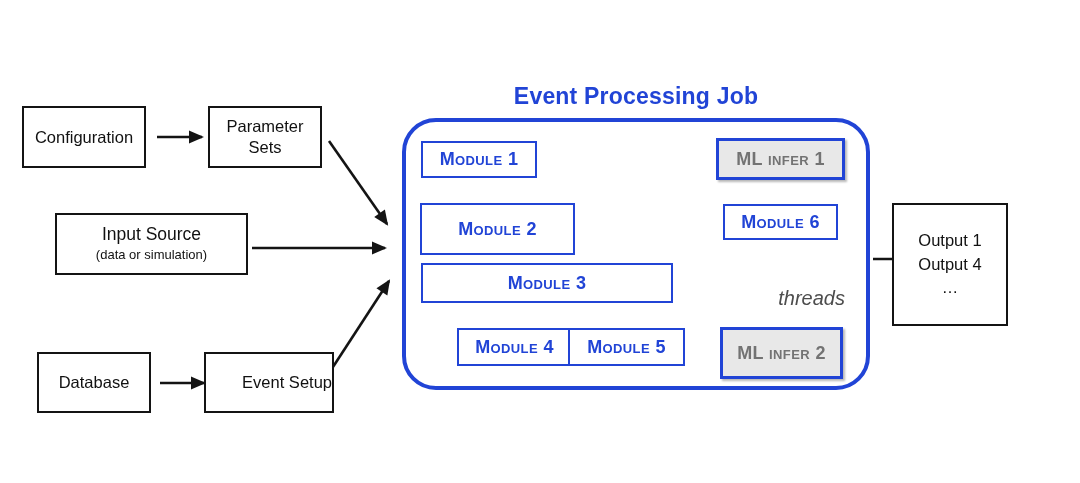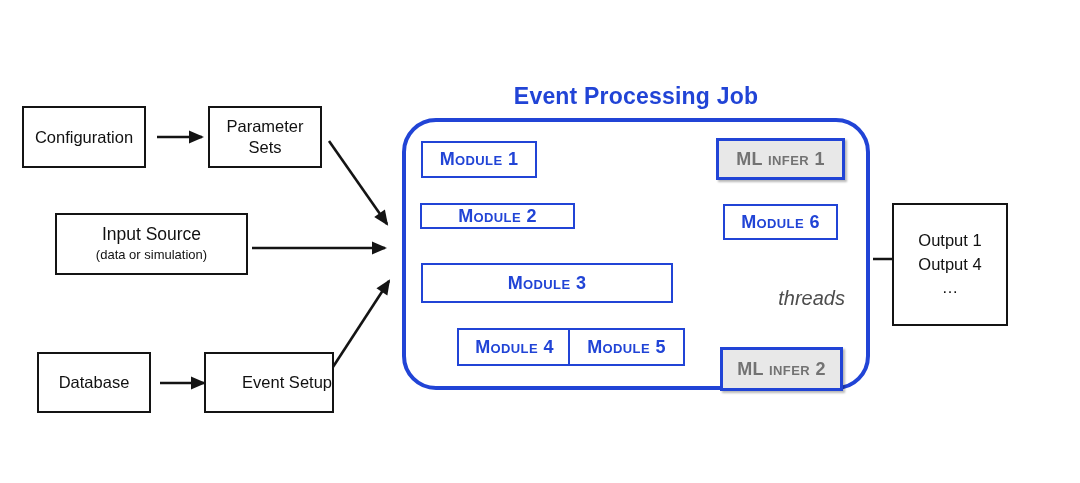--- a/index.html
+++ b/index.html
@@ -127,39 +127,39 @@
 
   <div class="abs jobbox" style="left:402px;top:118px;width:468px;height:272px;"></div>
 
   <div class="abs module" style="left:421px;top:141px;width:116px;height:37px;">
     <span>Module 1</span>
   </div>
   <div class="abs mlbox" style="left:716px;top:138px;width:129px;height:42px;">
     <span>ML infer 1</span>
   </div>
 
-  <div class="abs module" style="left:420px;top:203px;width:155px;height:26px;">
+  <div class="abs module" style="left:420px;top:203px;width:155px;height:52px;">
     <span>Module 2</span>
   </div>
   <div class="abs module" style="left:723px;top:204px;width:115px;height:36px;">
     <span>Module 6</span>
   </div>
 
   <div class="abs module" style="left:421px;top:263px;width:252px;height:40px;">
     <span>Module 3</span>
   </div>
   <div class="abs threads" style="left:745px;top:287px;width:100px;">threads</div>
 
   <div class="abs module" style="left:420px;top:328px;width:115px;height:38px;margin-left:37px;">
     <span>Module 4</span>
   </div>
   <div class="abs module" style="left:568px;top:328px;width:117px;height:38px;">
     <span>Module 5</span>
   </div>
-  <div class="abs mlbox" style="left:720px;top:327px;width:123px;height:44px;margin-top:20px;">
+  <div class="abs mlbox" style="left:720px;top:327px;width:123px;height:52px;">
     <span>ML infer 2</span>
   </div>
 
   <div class="abs blackbox outlines" style="left:892px;top:203px;width:116px;height:123px;">
     <span>Output 1</span>
     <span>Output 4</span>
     <span>…</span>
   </div>
 
 </div>

